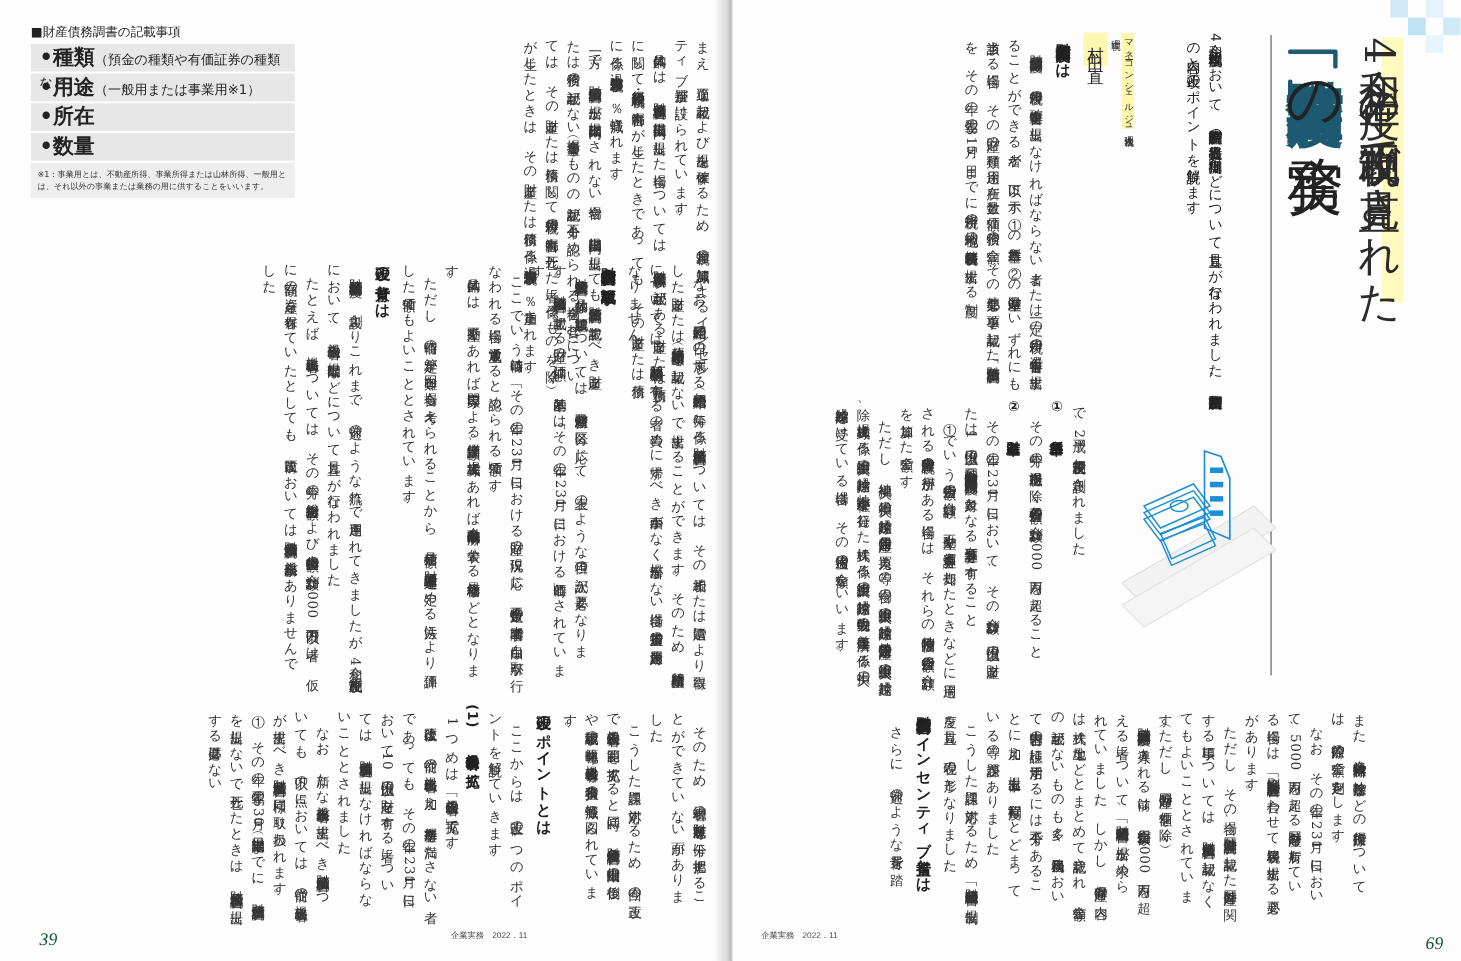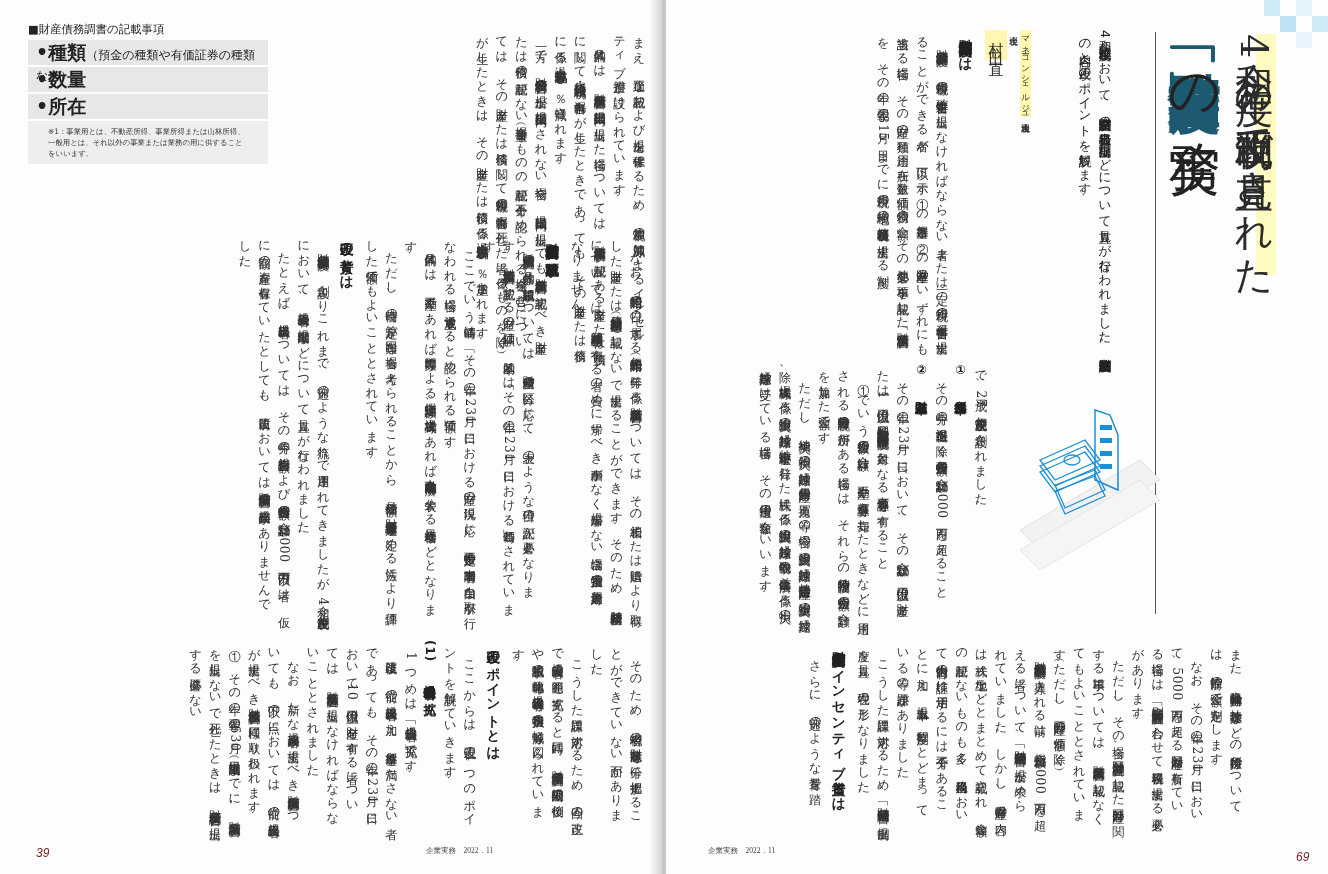--- a/index.html
+++ b/index.html
@@ -20,33 +20,34 @@
   .lead{position:absolute;left:1075px;top:30px;writing-mode:vertical-rl;font-family:"DejaVu Sans",sans-serif;font-size:12.6px;line-height:20px;color:#222;height:330px;}
   .author{position:absolute;left:1020px;top:30px;writing-mode:vertical-rl;font-family:"DejaVu Sans",sans-serif;}
   .author .org{font-size:8.5px;line-height:11px;background:#fff7b0;display:block;}
   .author .name{font-size:15px;line-height:22px;background:#fff7b0;letter-spacing:10px;margin-top:0;display:block;}
   .deco{position:absolute;left:1020px;top:380px;width:140px;height:220px;}
   .corner{position:absolute;right:0;top:0;width:70px;height:60px;}
   .box{position:absolute;left:28px;top:22px;width:240px;height:190px;font-family:"DejaVu Sans",sans-serif;}
   .box .hd{font-size:11.4px;color:#222;margin-bottom:3px;}
   .box .row{background:#e7e7e7;margin-bottom:2px;padding:2px 8px;font-size:12px;height:21px;line-height:21px;color:#222;}
   .box .row b{font-size:19px;}
-  .box .notes{background:#eeeeee;padding:5px 20px;font-size:7.4px;line-height:11px;color:#333;}
-  .folio{position:absolute;font-family:Liberation Sans, sans-serif;font-style:italic;font-size:12px;color:#7f1d1d;}
-  .mag{position:absolute;font-family:Liberation Serif, serif;font-size:7.5px;color:#444;margin-left:16px;}
+  .box .notes{background:#eeeeee;padding:5px 6px;font-size:7.4px;line-height:11px;color:#333;}
+  .folio{position:absolute;font-family:Liberation Serif, serif;font-style:italic;font-size:16px;color:#14532d;}
+  .mag{position:absolute;font-family:Liberation Sans, sans-serif;font-size:7.5px;color:#444;}
 </style>
 </head>
 <body>
 
 <div class="page left">
   <div class="box">
     <div class="hd">■財産債務調書の記載事項</div>
     <div class="row"><b>•種類</b><span>（預金の種類や有価証券の種類など）</span></div>
+    <div class="row"><b>•用途</b><span>（一般用または事業用※1）</span></div>
+    <div class="row"><b>•所在</b><span></span></div>
     <div class="row"><b>•数量</b><span></span></div>
-    <div class="row"><b>•所在</b><span></span></div>
     <div class="notes">
       <div>※1：事業用とは、不動産所得、事業所得または山林所得、一般用とは、それ以外の事業または業務の用に供することをいいます。</div>
     </div>
   </div>
 
   <div class="vblock" style="left:278px;top:28px;height:322px;width:370px;">
     <p class="noindent">まえ、適正な記載および提出を確保するため、加算税の加減算によるインセンティブ措置が設けられています。</p>
     <p>具体的には、財産債務調書を提出期限内に提出した場合については、財産債務調書に記載がある財産または債務に関して所得税等・相続税の申告漏れが生じたときであっても、その財産または債務に係る過少申告加算税等が5％軽減されます。</p>
     <p>一方で、財産債務調書の提出が提出期限内にされない場合や、提出期限内に提出しても財産債務調書に記載すべき財産または債務の記載がない場合（重要なものの記載が不十分と認められる場合を含む）については、その財産または債務に関して所得税等の申告漏れ（死亡した者に係るものを除く）が生じたときは、その財産または債務に係る過少申告加算税が5％加重されます。</p>
   </div>

